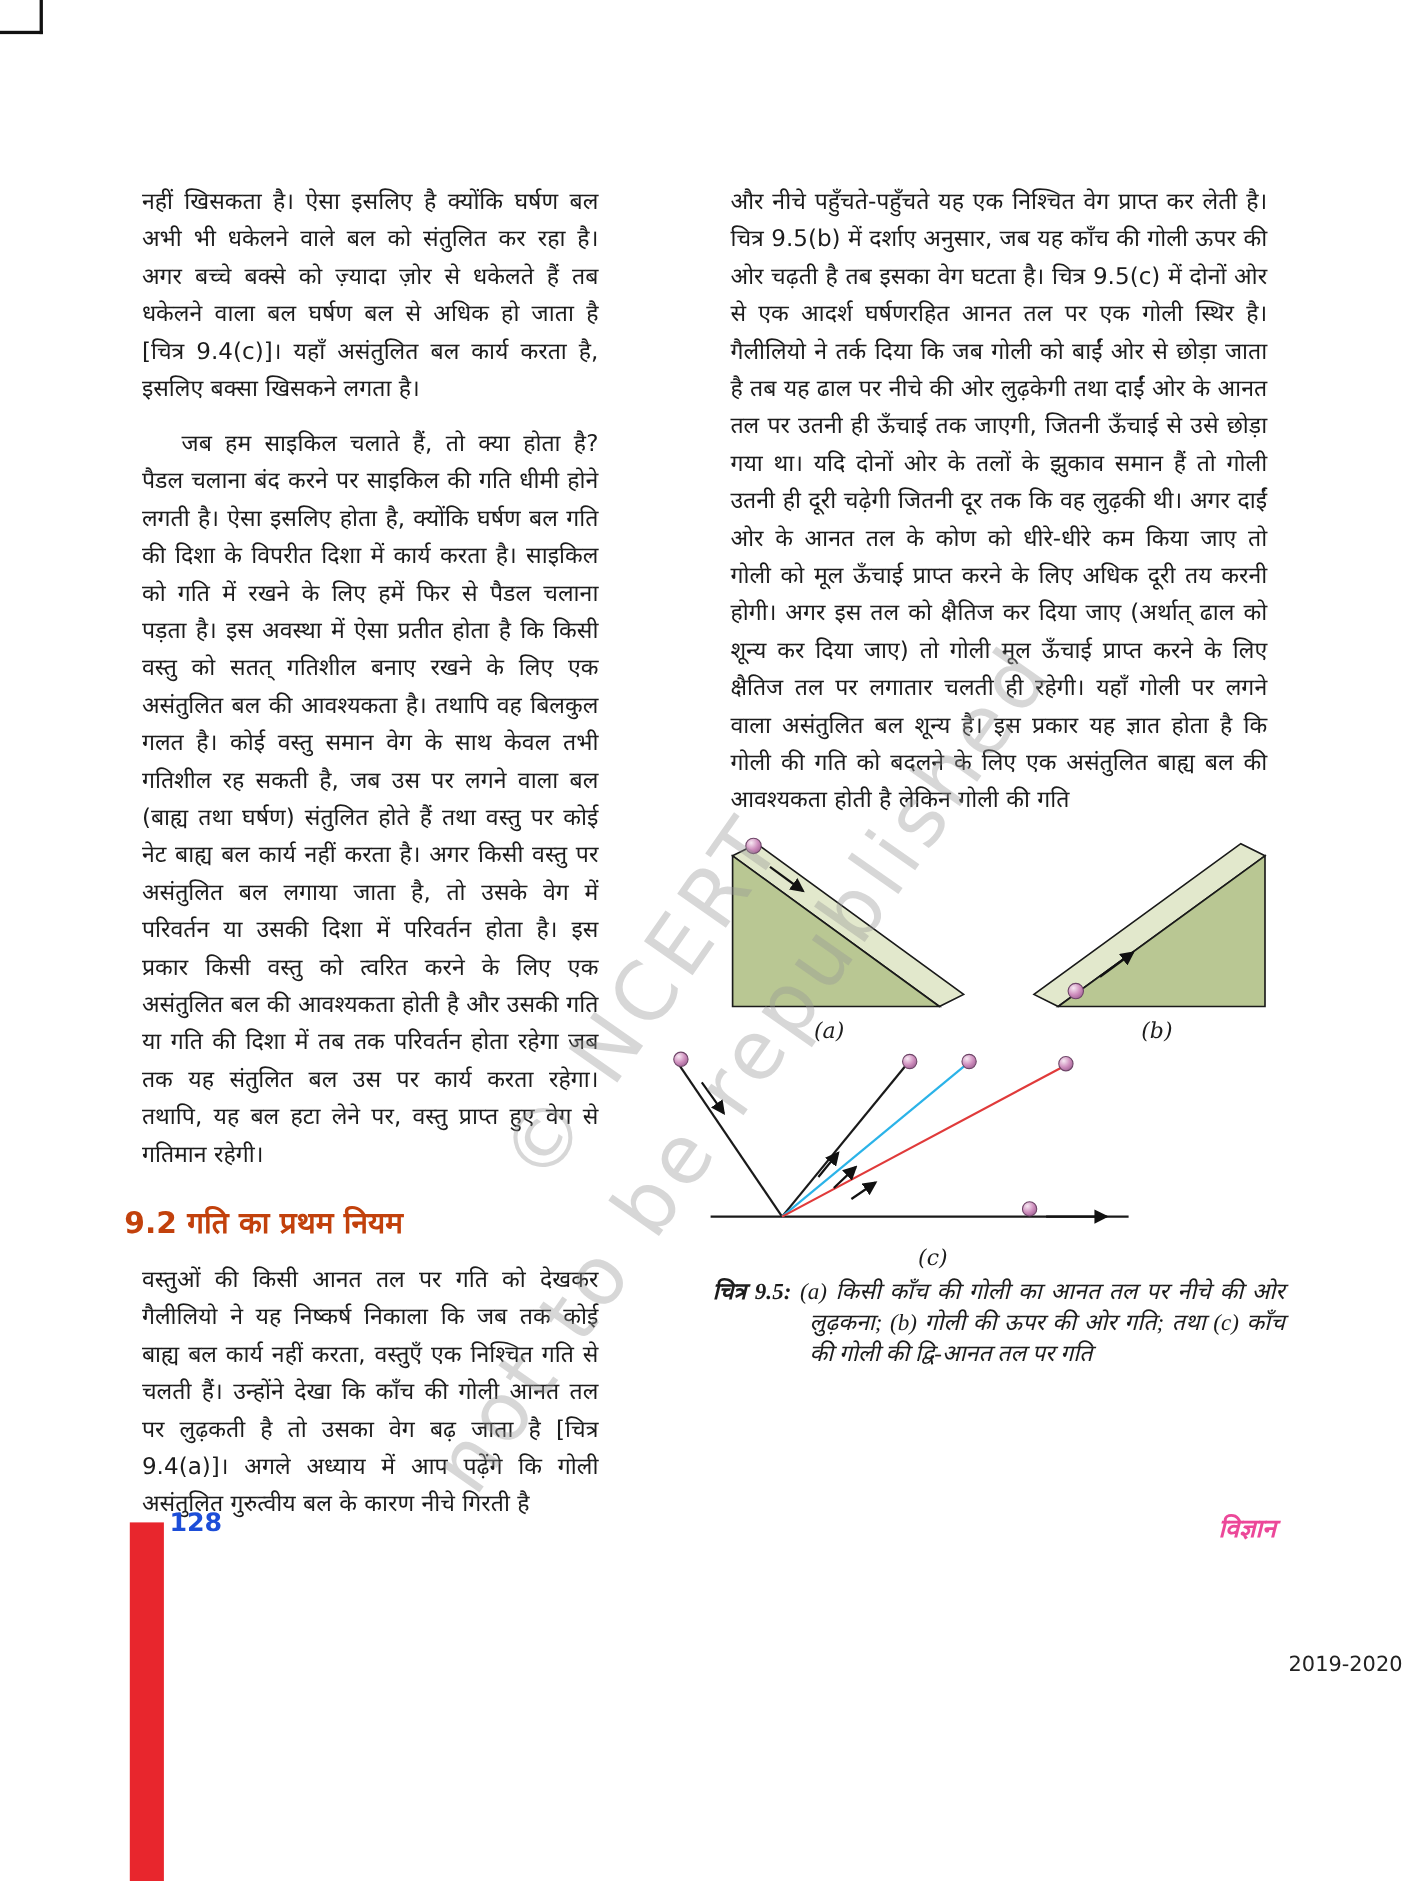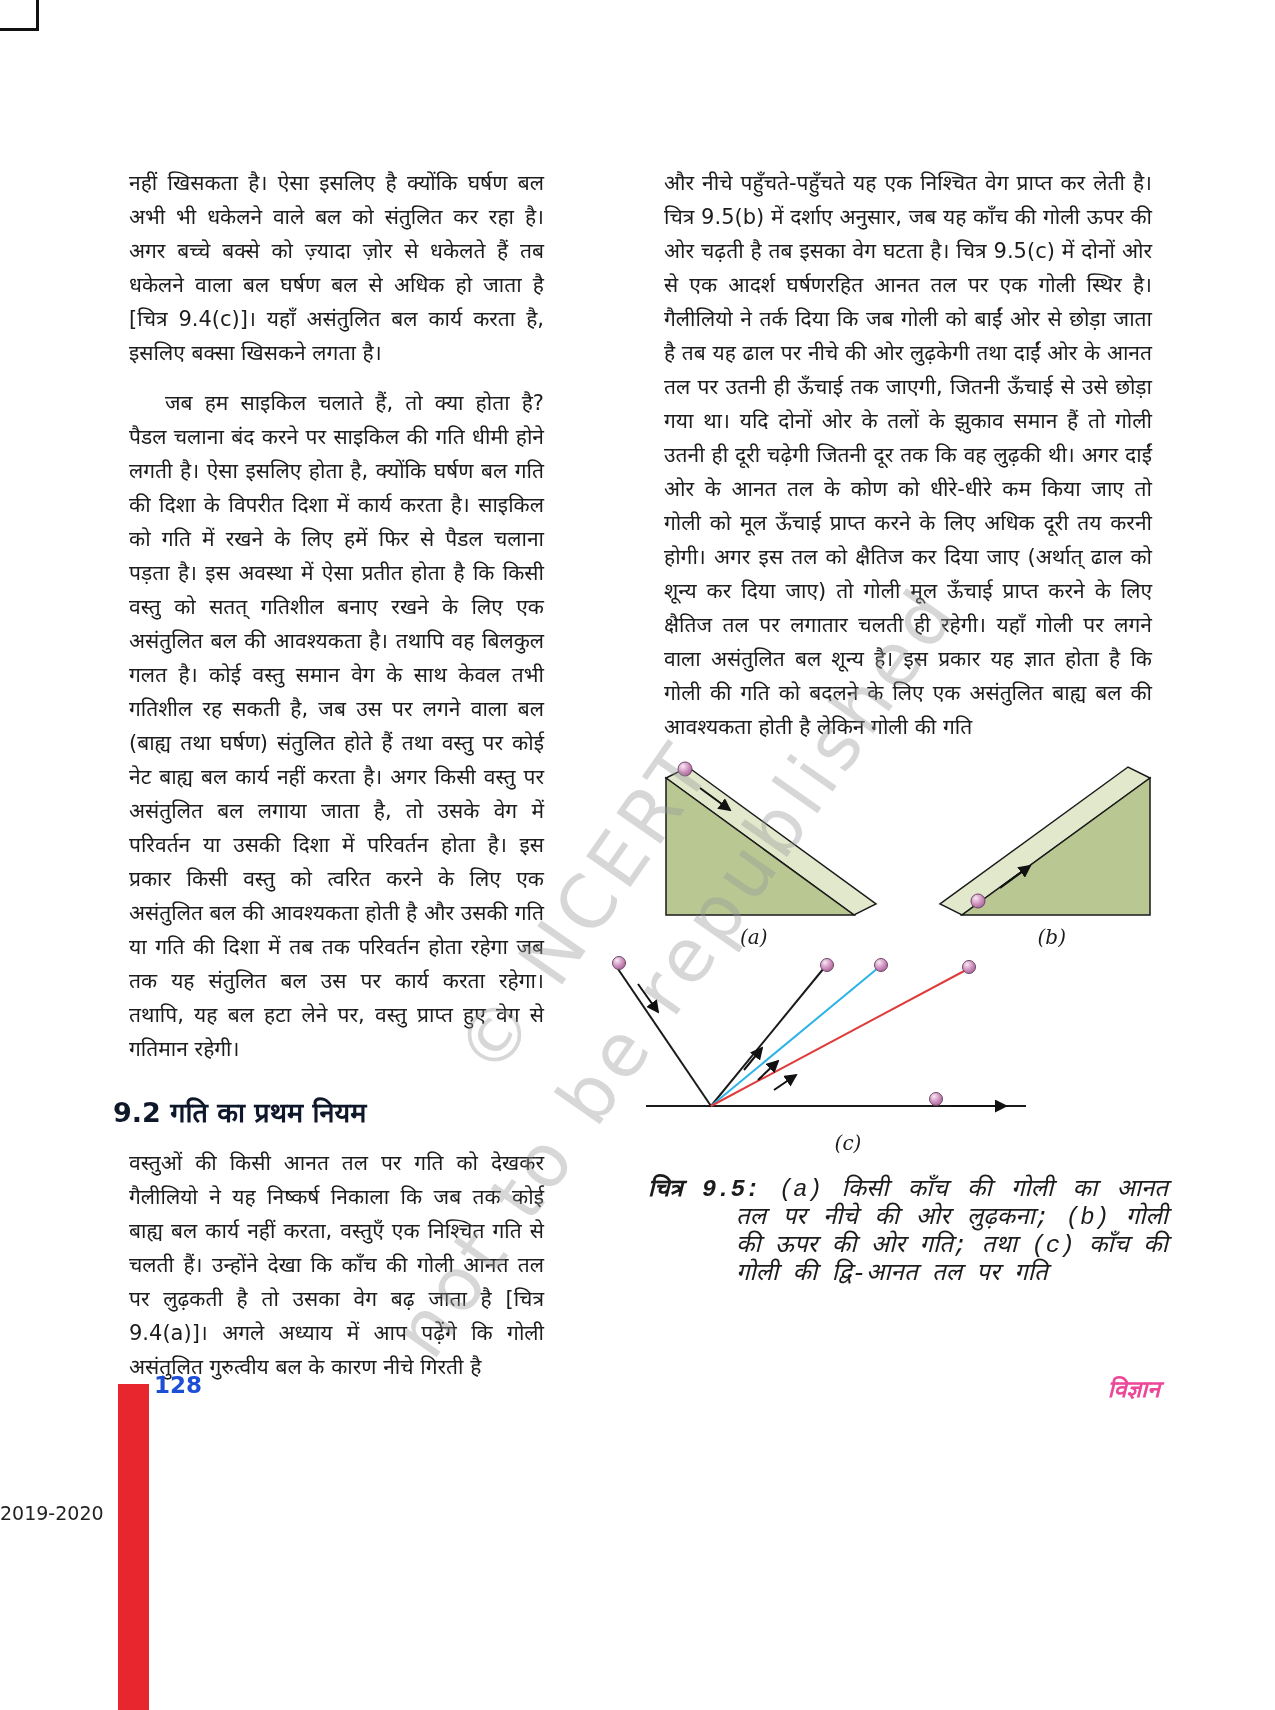--- a/index.html
+++ b/index.html
@@ -31,56 +31,55 @@
     line-height:1.5;
   }
 
   .col{position:absolute;top:150px;text-align:justify;font-size:21px;line-height:34px;z-index:2;}
   .col-left{left:113px;width:447px;}
   .col-right{left:648px;width:520px;}
   .col p{margin:16px;}
   .para-indent{text-indent:36px;}
 
   .section-heading{
-    font-size:27px;font-weight:bold;color:#0f172a;
+    font-size:27px;font-weight:bold;color:#c2410c;
     margin:30px 0 16px 0;line-height:34px;text-align:left;
   }
 
   figure{margin:12px 0 0 0;padding:0;}
   .fig-svg{display:block;}
   .fig-c{margin-left:-42px;}
   .fig-labels{display:flex;font-family:"DejaVu Serif",serif;font-style:italic;
     font-size:20px;color:#1c1c1c;margin-top:2px;}
   .fig-label-a{margin-left:92px;}
   .fig-label-b{margin-left:270px;}
   .fig-label-c{display:block;text-align:center;font-family:"DejaVu Serif",serif;
     font-style:italic;font-size:20px;margin:0 0 0 -120px;}
   .caption{
-    margin-top:16px;
-    font-family:Liberation Mono, monospace;font-style:italic;
-    font-size:24px;line-height:28px;text-align:justify;
+    font-family:Liberation Serif, serif;font-style:italic;
+    font-size:21px;line-height:28px;text-align:justify;
     padding-left:88px;text-indent:-88px;
   }
   .caption .cap-label{font-weight:bold;}
 
   .page-number{
     position:absolute;left:154px;top:1372px;
     font-size:23px;font-weight:bold;color:#1d4ed8;z-index:3;
   }
   .red-bar{
     position:absolute;left:118px;top:1384px;width:31px;height:326px;
     background:#e8262d;z-index:2;
   }
   .footer-subject{
     position:absolute;right:115px;top:1372px;
     font-family:"DejaVu Serif",serif;font-style:italic;font-weight:bold;
     font-size:23px;color:#ec4899;
   }
   .footer-year{
-    position:absolute;left:0;top:1502px;width:1275px;text-align:left;
+    position:absolute;left:0;top:1502px;width:1275px;text-align:right;
     font-size:19px;color:#222;
   }
 </style>
 </head>
 <body>
 
 <div class="page">
 
   <div class="crop-h"></div>
   <div class="crop-v"></div>

